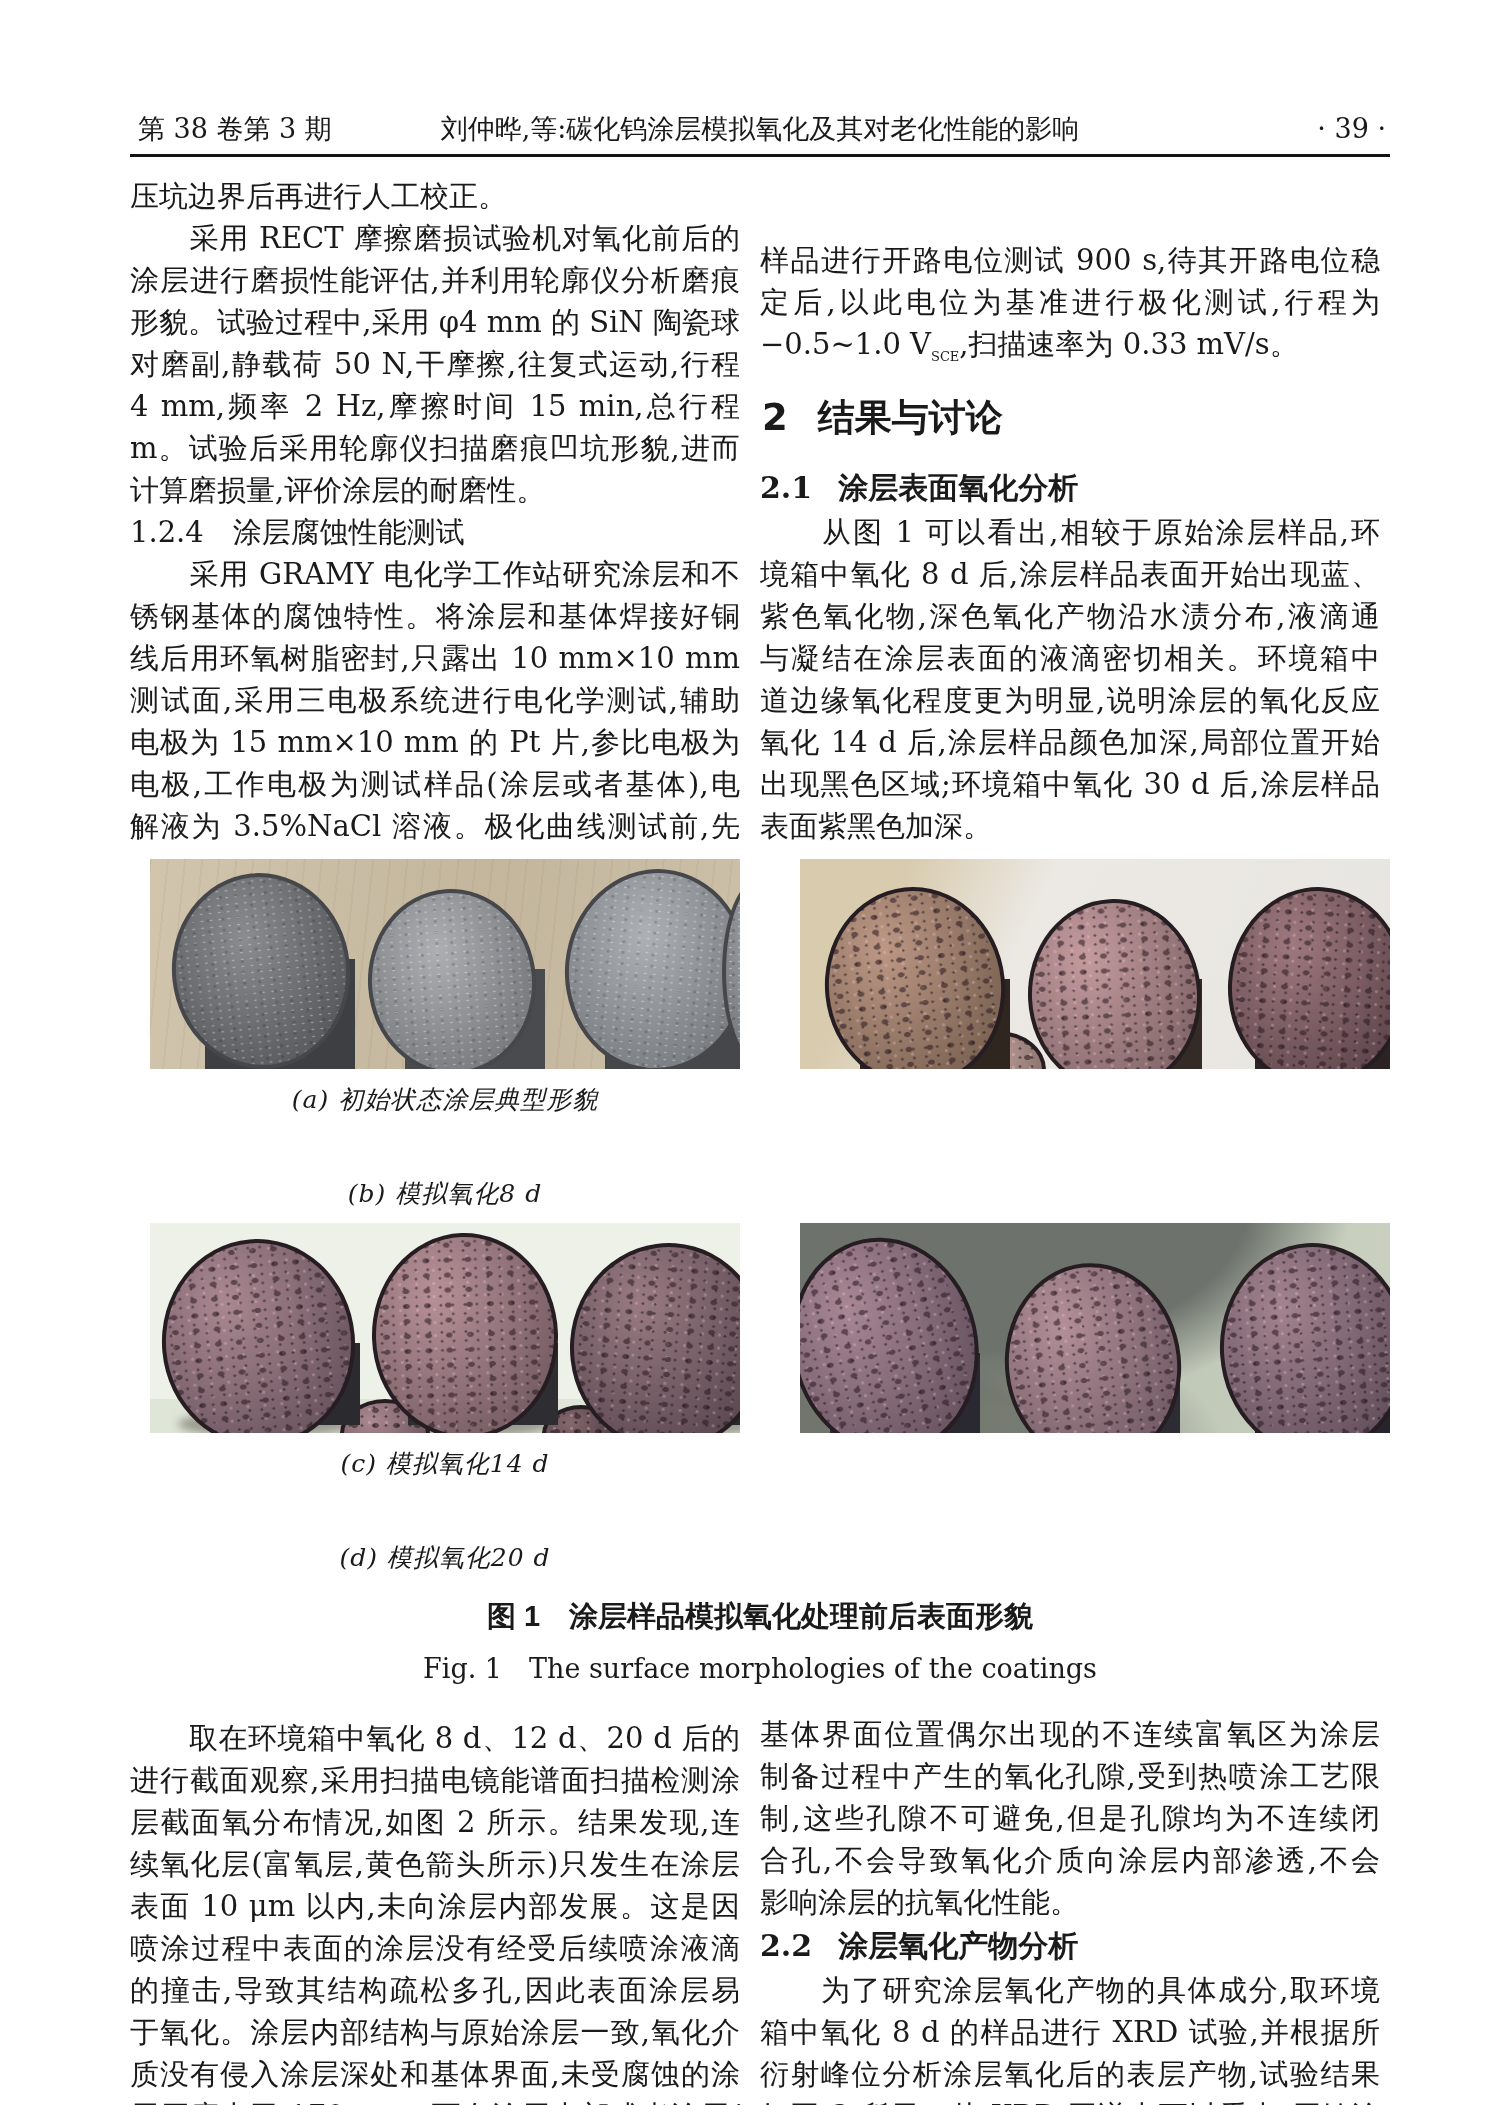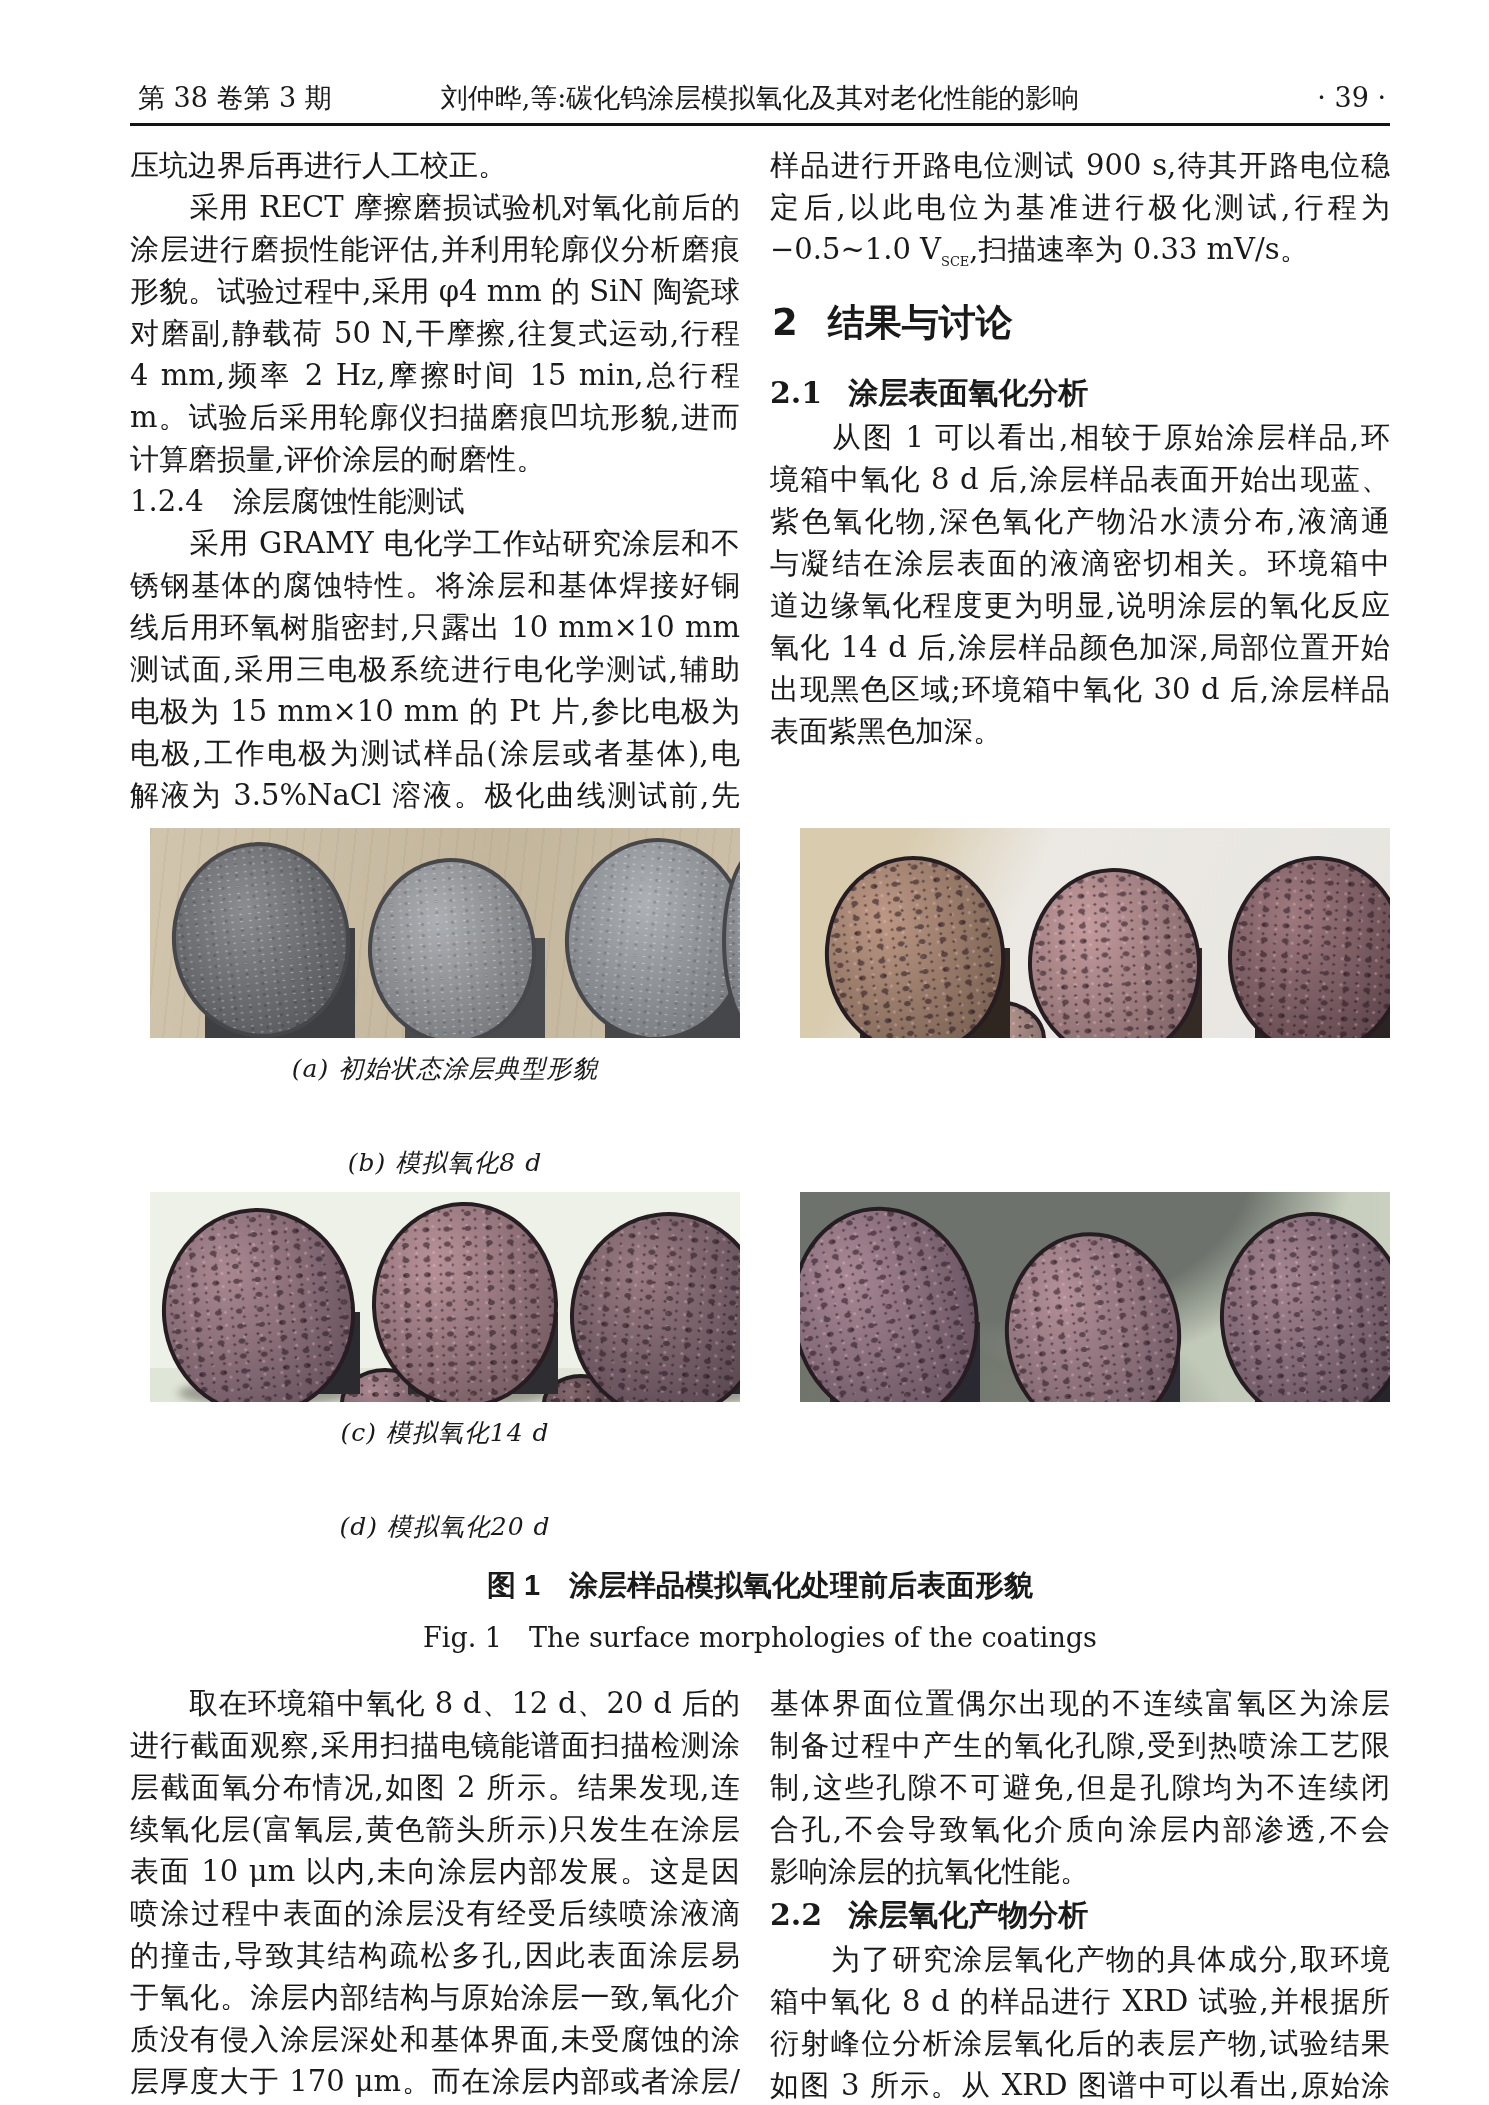--- a/index.html
+++ b/index.html
@@ -6,31 +6,31 @@
   .page {
     position:relative; width:1489px; height:2105px; margin:0 auto;
     background:#ffffff; overflow:hidden;
     font-family:"DejaVu Serif","Liberation Serif",serif;
     color:#1a1a1a;
   }
   .inner { margin:0 99px 0 130px; width:1260px; }
 
   
   .header {
-    padding-top:80px;
+    padding-top:111px;
     display:grid; grid-template-columns:280px 1fr 280px; align-items:baseline;
     font-size:27px;
   }
   .header .hl { text-align:left; padding-left:8px; }
   .header .hc { text-align:center; }
   .header .hr { text-align:right; padding-right:4px; }
   .rule { border-bottom:3px solid #141414; margin-top:7px; }
 
   
-  .cols { display:flex; gap:30px; margin-top:18px; }
+  .cols { display:flex; gap:20px; margin-top:18px;align-items:flex-end; }
   .colL { width:610px; }
   .colR { width:620px; }
   .tl {
     font-size:29px; line-height:42px; height:42px; overflow:hidden;
     text-align:justify; text-align-last:justify;
   }
   .tl.l { text-align:left; text-align-last:left; }
   sub { font-size:13px; vertical-align:-7px; letter-spacing:0; }
 
   .h2 {

